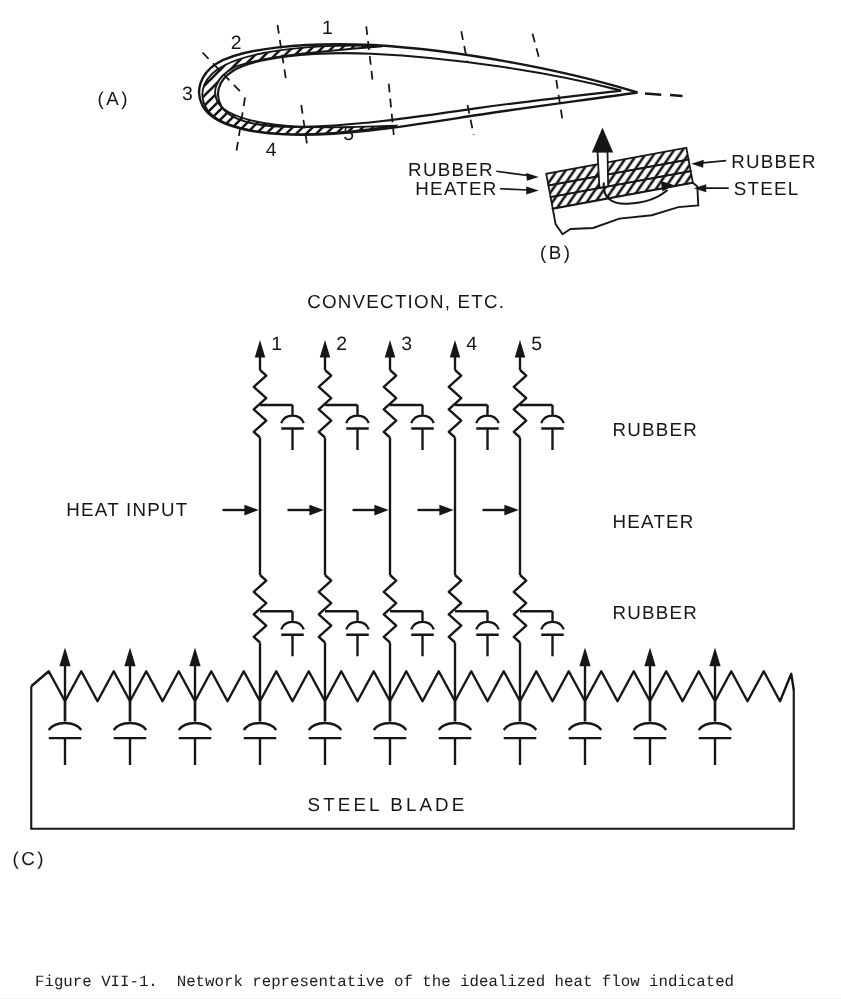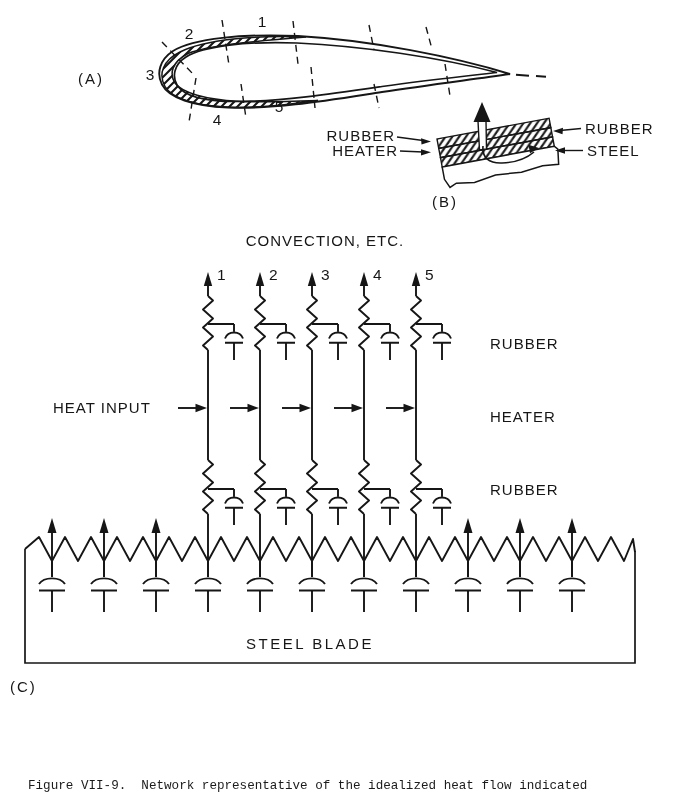--- a/index.html
+++ b/index.html
@@ -218,17 +218,17 @@
       <use href="#uparrow" x="468" y="518"></use>
       <use href="#uparrow" x="520" y="518"></use>
       <use href="#uparrow" x="572" y="518"></use>
       <text class="lbl-sp" text-anchor="middle" x="310" y="649">STEEL BLADE</text>
     </g>
     <text class="panel" x="10" y="692">(C)</text>
   </g>
 </svg>
 
 <div class="caption">
-  <div>Figure VII-9.  Network representative of the idealized heat flow indicated</div>
+  <div>Figure VII-1.  Network representative of the idealized heat flow indicated</div>
   
 </div>
 
 </div>
 
 </body></html>

